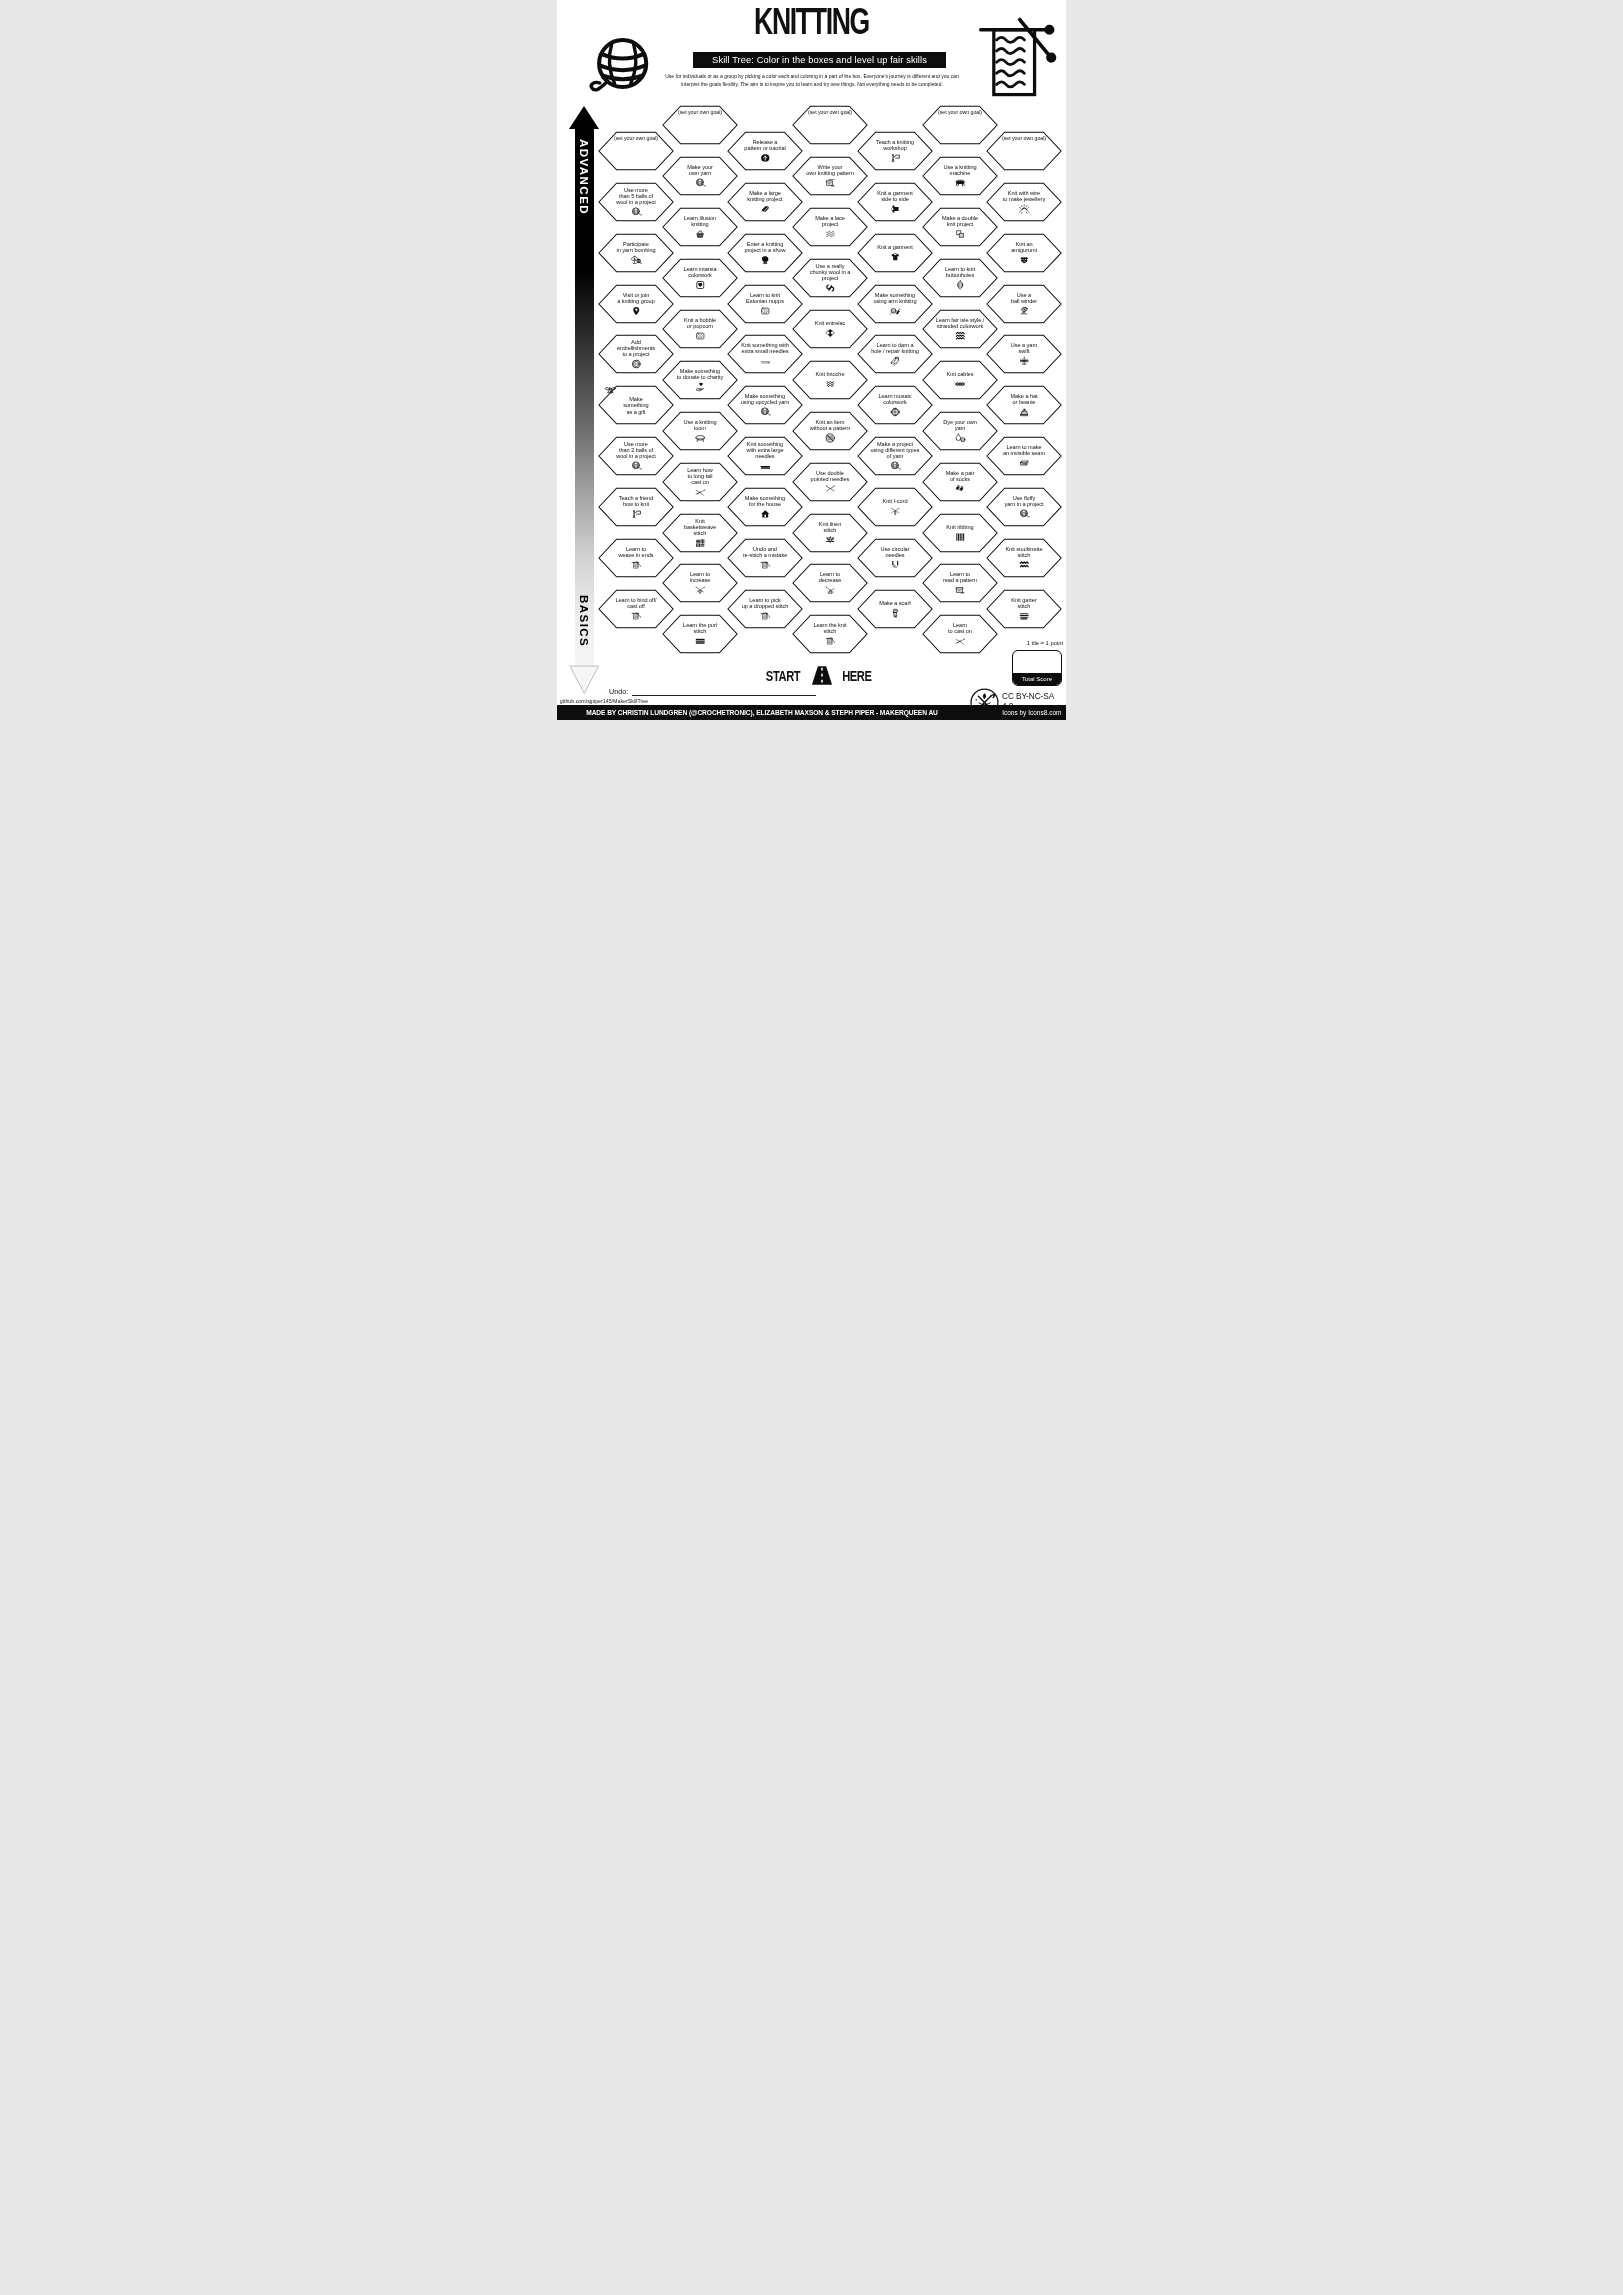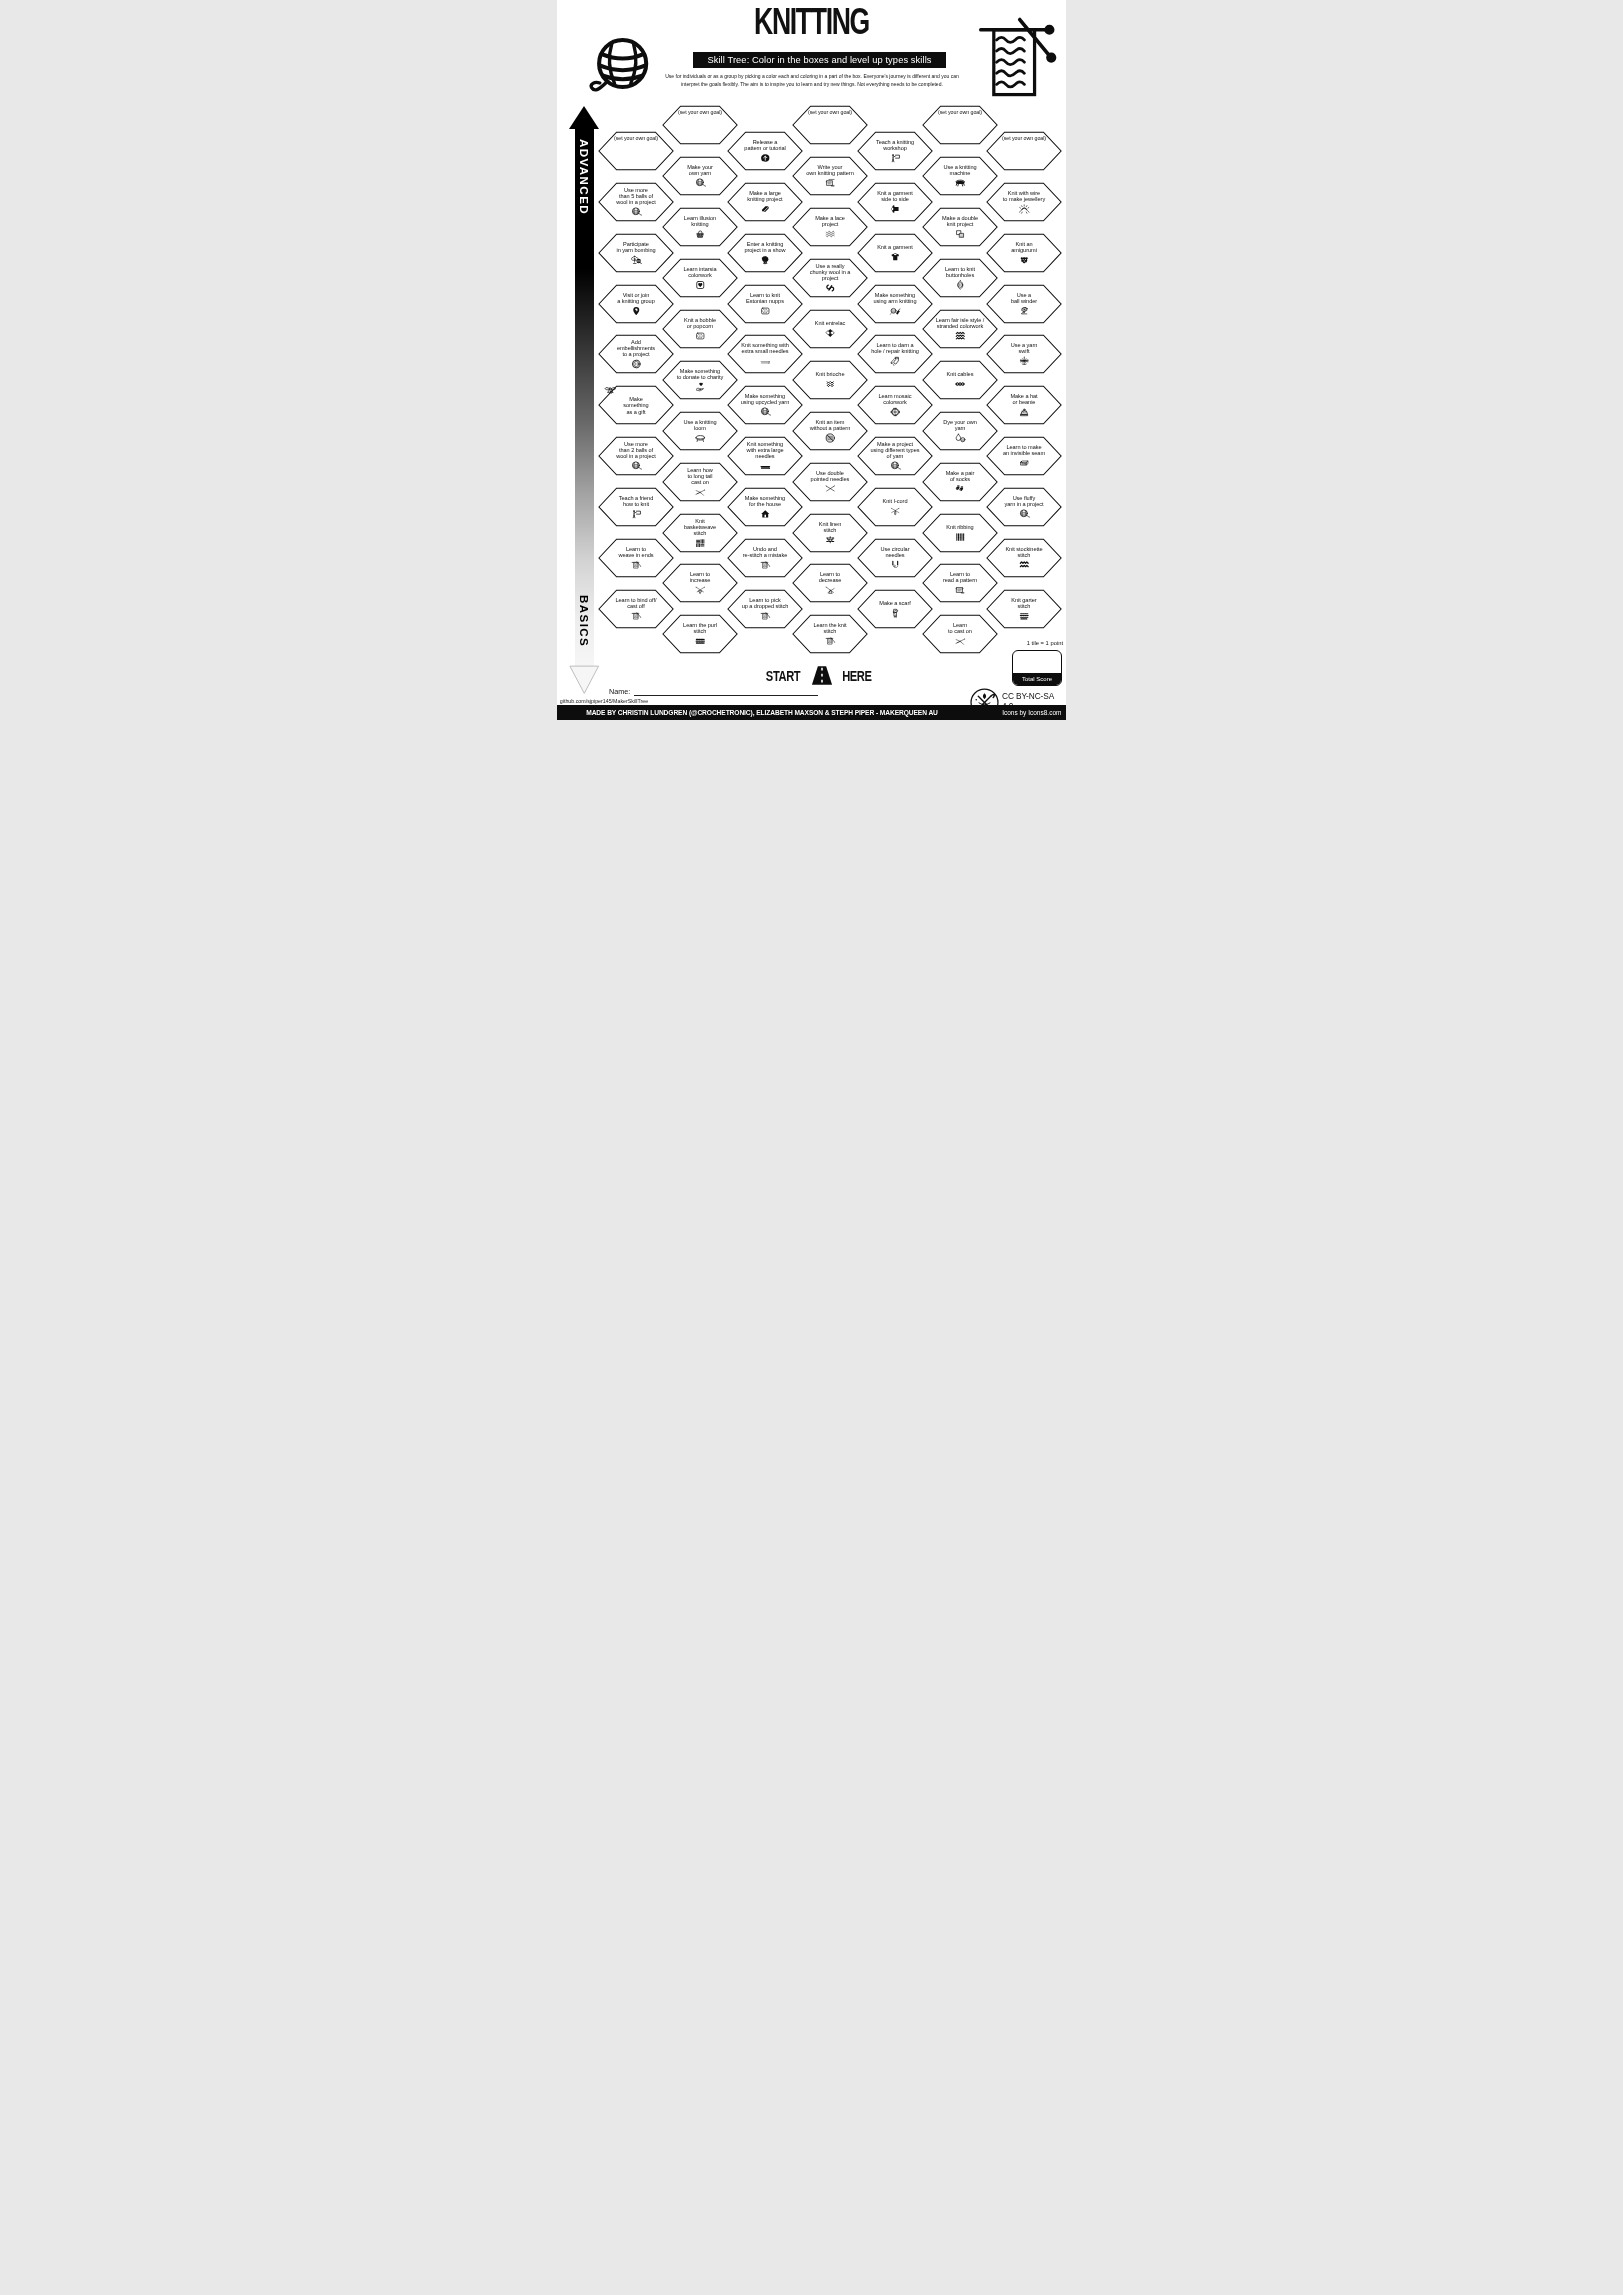--- a/index.html
+++ b/index.html
@@ -80,21 +80,21 @@
       <circle cx="50" cy="42" r="35"></circle>
       <path d="M19 28q31 13 62 0M16 45q34 14 68 0M21 60q29 11 58 0"></path>
       <path d="M34 12q-9 30 4 60M66 12q9 30-4 60" stroke-width="5"></path>
       <path d="M26 70C14 82 8 84 4 78c-3-5 4-10 12-7" stroke-width="5"></path>
     </g>
   </svg>
 
   <h1 class="title">KNITTING</h1>
 
   <div class="banner">
-    <span>Skill Tree:  Color in the boxes and level up types skills</span>
+    <span>Skill Tree:  Color in the boxes and level up fair skills</span>
   </div>
 
   <p class="desc">Use for individuals or as a group by picking a color each and coloring in a part of the box.  Everyone's journey is different and you can
 interpret the goals flexibly.  The aim is to inspire you to learn and try new things. Not everything needs to be completed.</p>
 
   <svg class="knit-logo" viewBox="0 0 170 190">
     <g fill="none" stroke="#0d0d0d" stroke-width="8" stroke-linecap="round">
       <path d="M8 34h142"></path>
         <circle cx="156" cy="34" r="7" fill="#0d0d0d"></circle>
       <path d="M92 12l64 78"></path>
@@ -1210,21 +1210,21 @@
     <span class="word">HERE</span>
   </div>
 
   <div class="tile-note">1 tile = 1 point</div>
   <div class="score-box">
     <div class="score-input"></div>
     <div class="score-label">Total Score</div>
   </div>
 
   <div class="name-row">
-    <span>Name:</span>
+    <span>Undo:</span>
     <span class="name-line"></span>
   </div>
   <div class="github">github.com/sjpiper145/MakerSkillTree</div>
 
   <svg class="tools-logo" viewBox="0 0 42 42">
     <circle cx="21" cy="21" r="19.5" fill="#fff" stroke="#111" stroke-width="1.8"></circle>
     <g fill="none" stroke="#111" stroke-width="2" stroke-linecap="round">
       <path d="M12 30L30 12"></path>
         <path d="M12 12l18 18"></path>
       <path d="M11.5 31.5l-2 2M30.5 11.5c2-2.4 5-2 5-2s-.4 3-2 4.4"></path>

